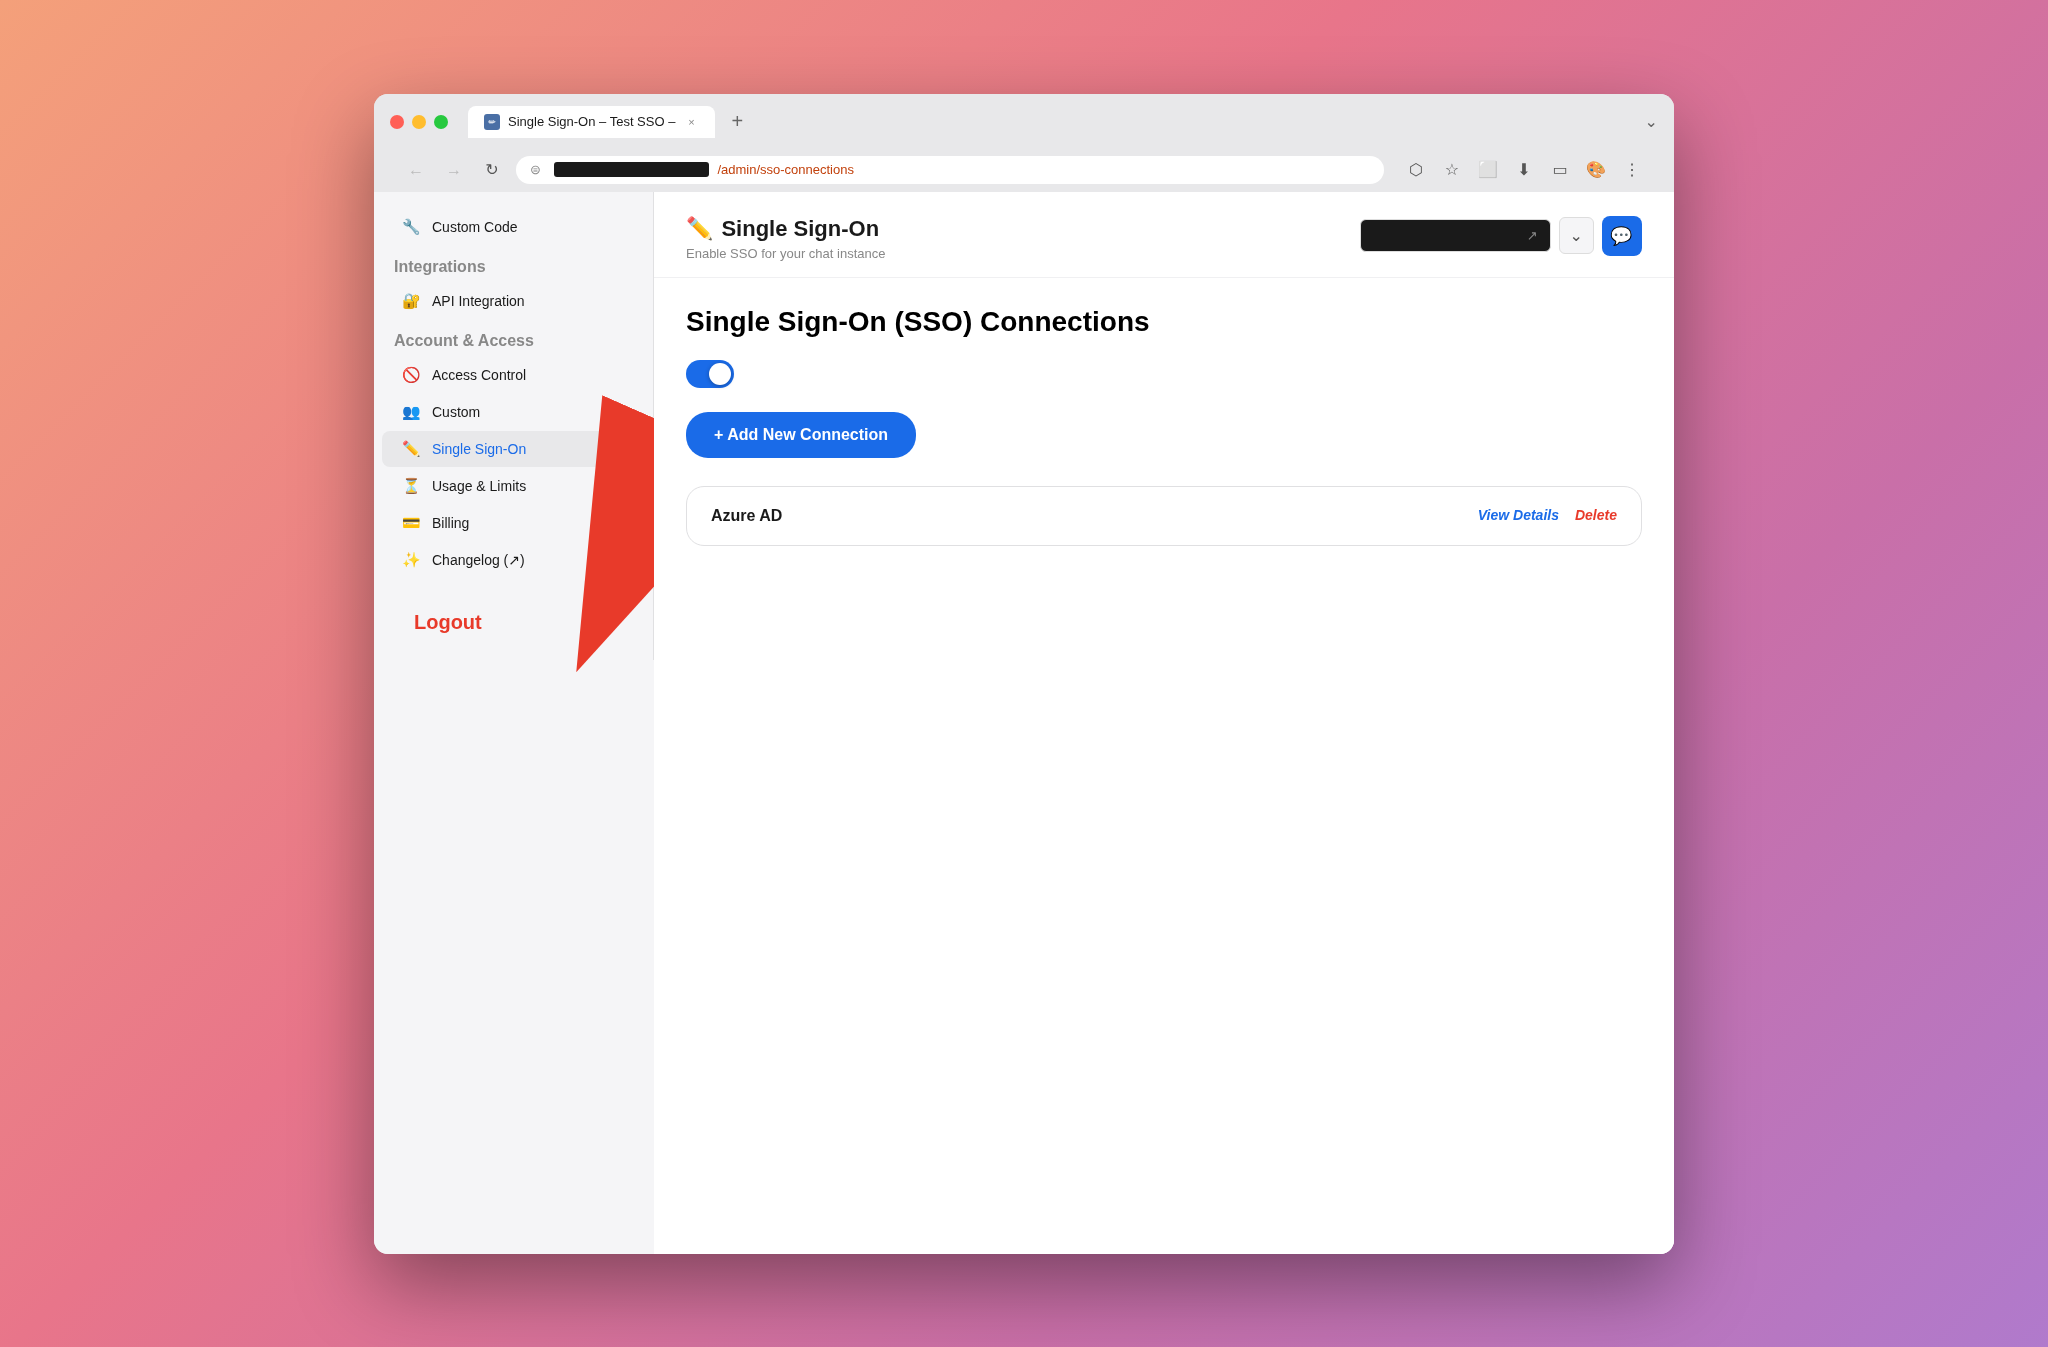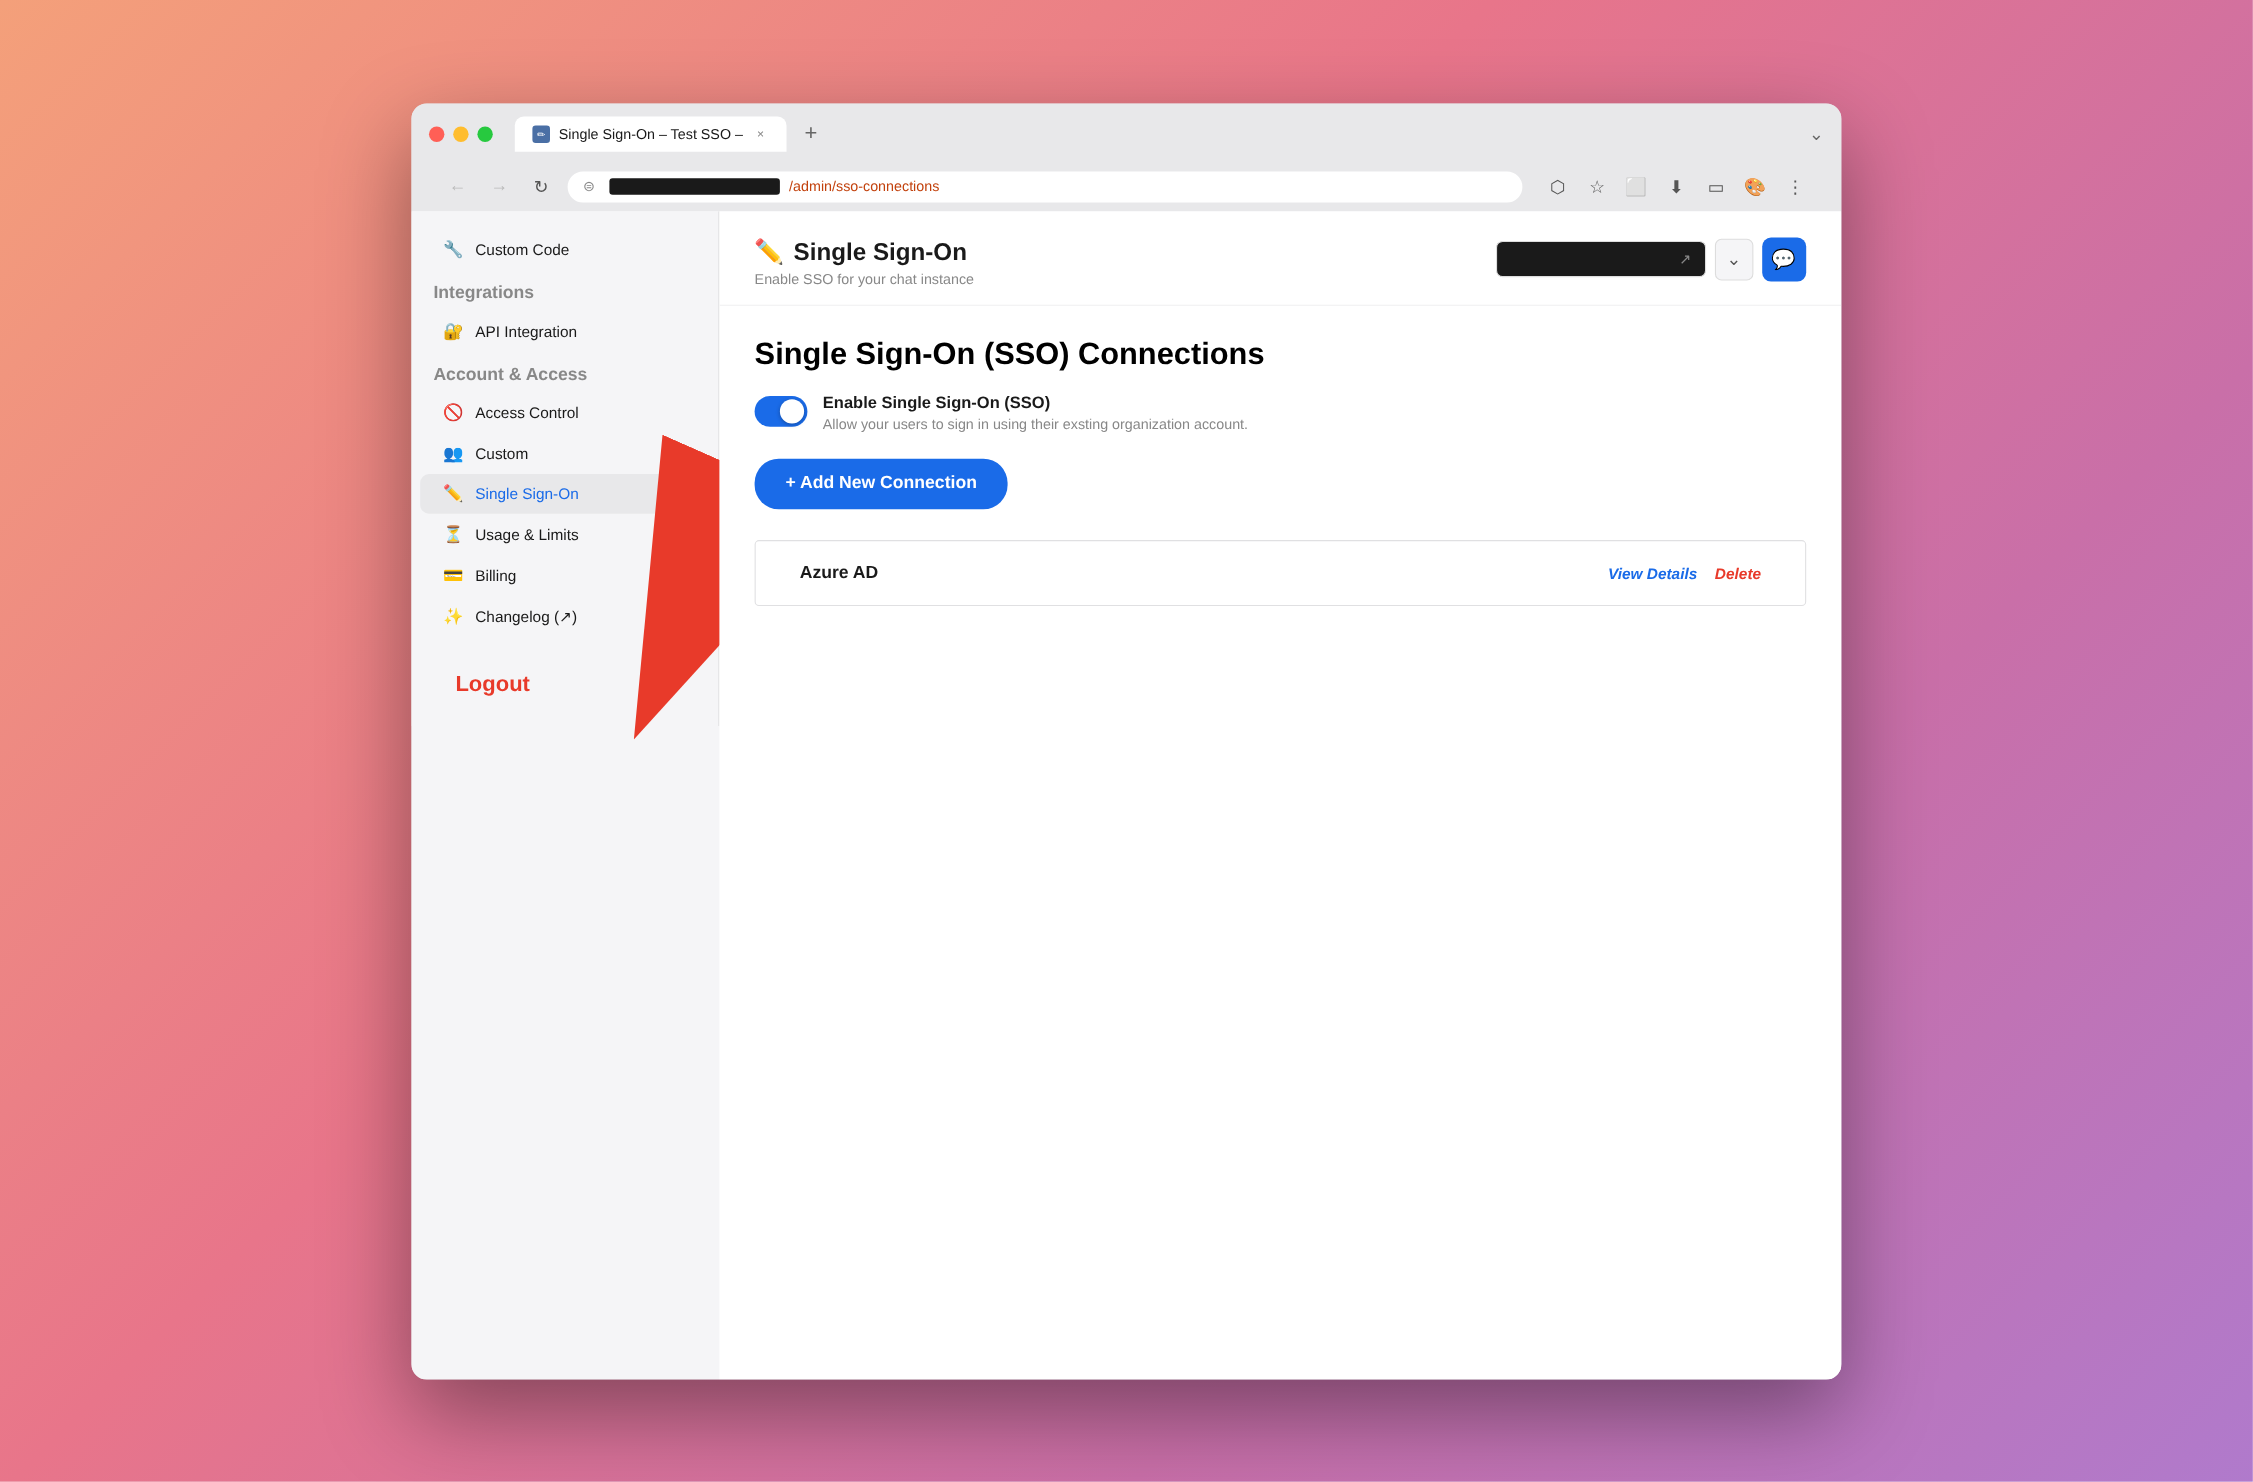--- a/index.html
+++ b/index.html
@@ -371,24 +371,23 @@
       font-weight: 600;
       cursor: pointer;
       display: flex;
       align-items: center;
       gap: 8px;
       margin-bottom: 28px;
     }
 
     .connection-card {
       border: 1px solid #e0e0e2;
-      border-radius: 4px;
-      padding: 20px 40px;
-      display: flex;
-      align-items: center;
+      border-radius: 18px;
+      padding: 20px 24px;
+      display: flex;
       justify-content: space-between;
     }
 
     .connection-name {
       font-size: 16px;
       font-weight: 700;
       color: #1a1a1a;
     }
 
     .connection-actions {
@@ -535,24 +534,20 @@
         </div>
       </div>
 
       <div class="page-body">
         <div class="section-title">Single Sign-On (SSO) Connections</div>
 
         <div class="toggle-row">
           <div class="toggle-switch">
             <div class="toggle-knob"></div>
           </div>
-          <div>
-            <div class="toggle-label">Enable Single Sign-On (SSO)</div>
-            <div class="toggle-description">Allow your users to sign in using their exsting organization account.</div>
-          </div>
         </div>
 
         <button class="add-connection-btn">
           <span>+ Add New Connection</span>
         </button>
 
         <div class="connection-card">
           <div class="connection-name">Azure AD</div>
           <div class="connection-actions">
             <span class="action-link view">View Details</span>

